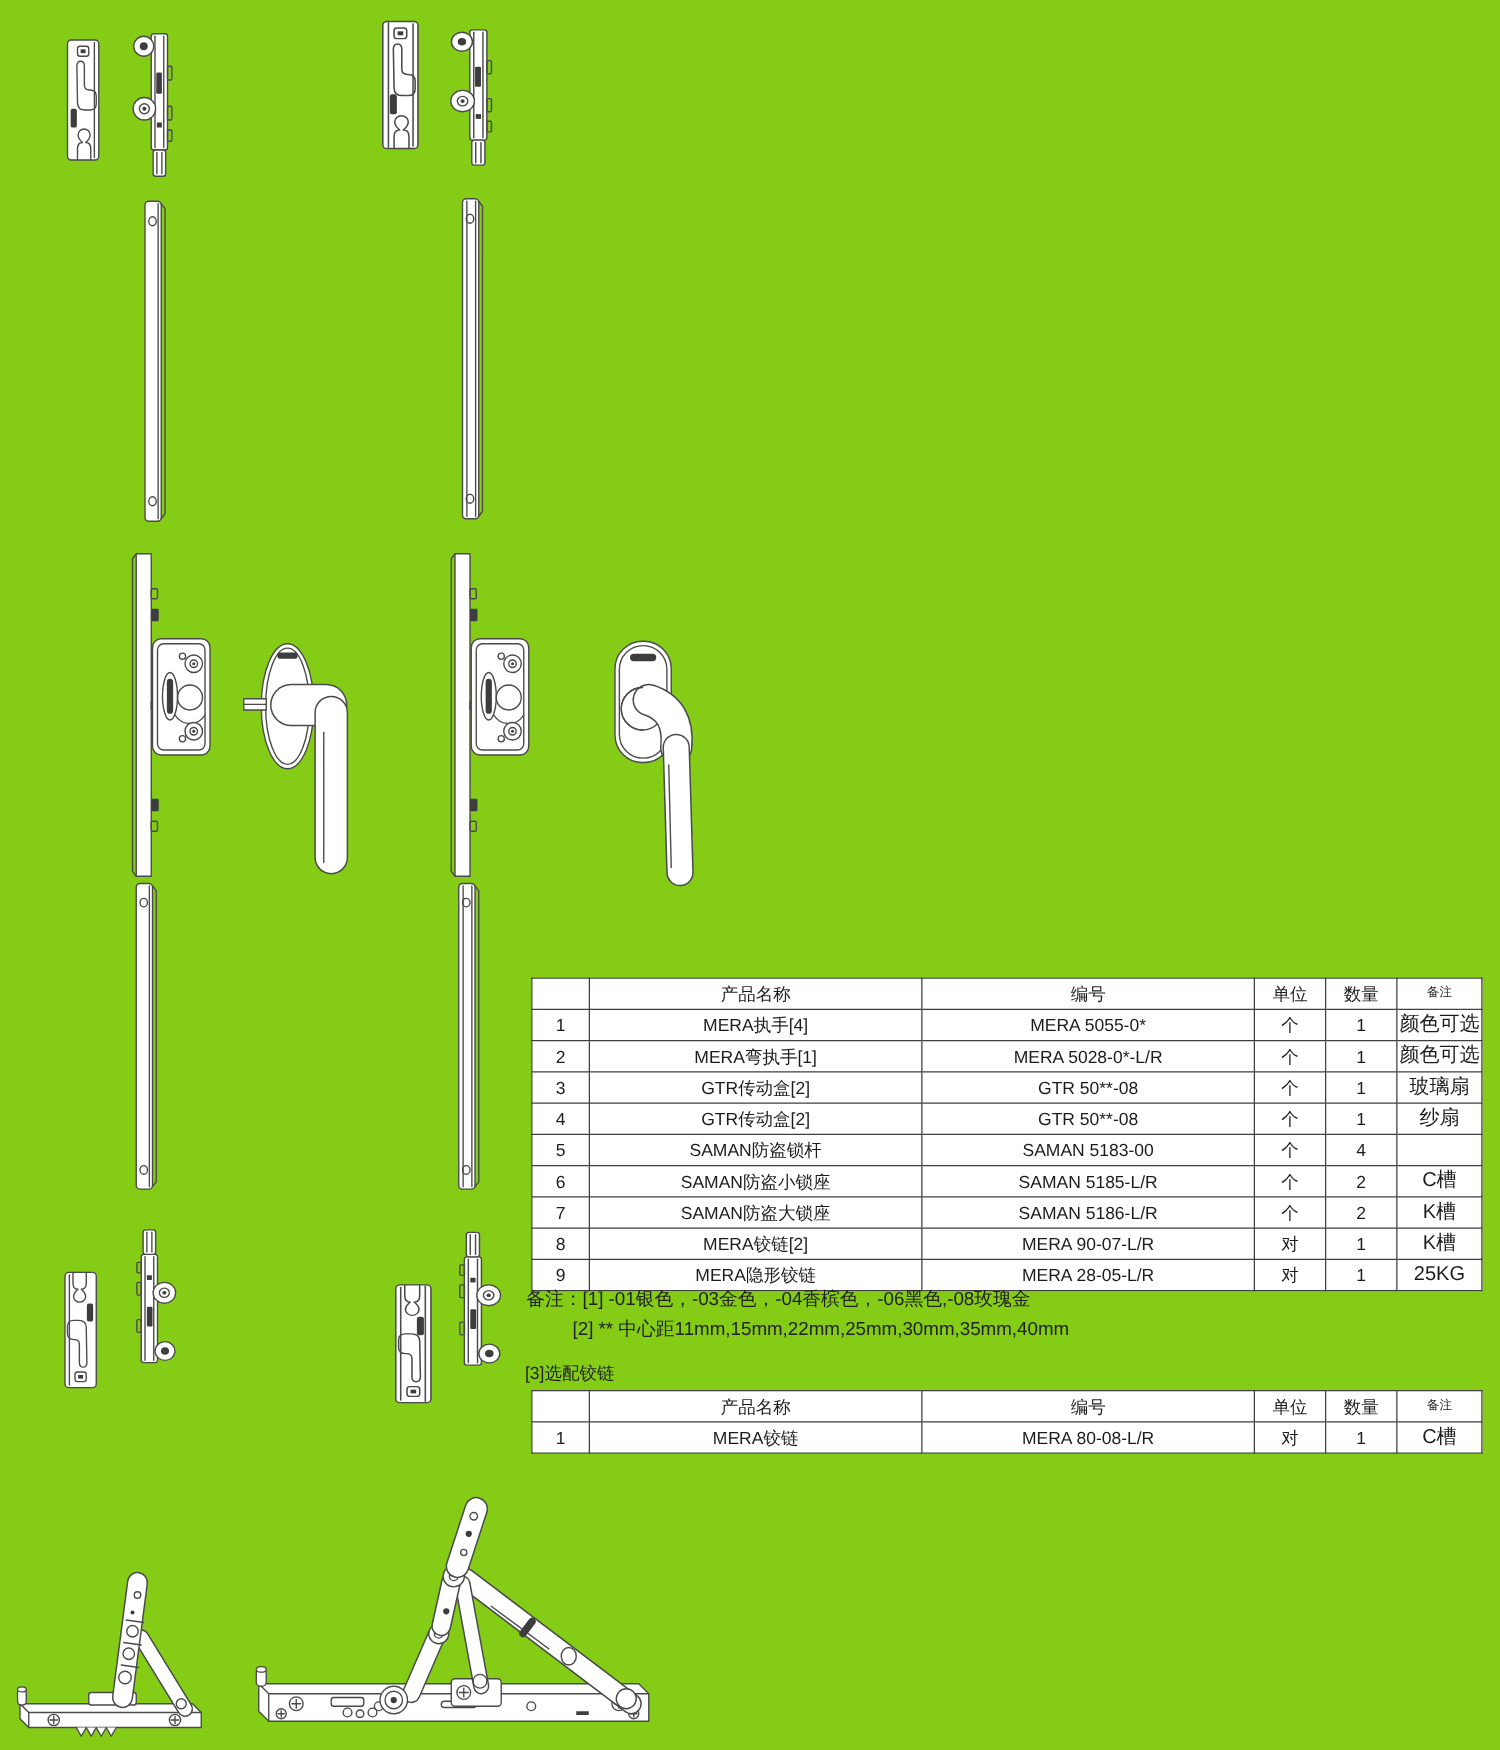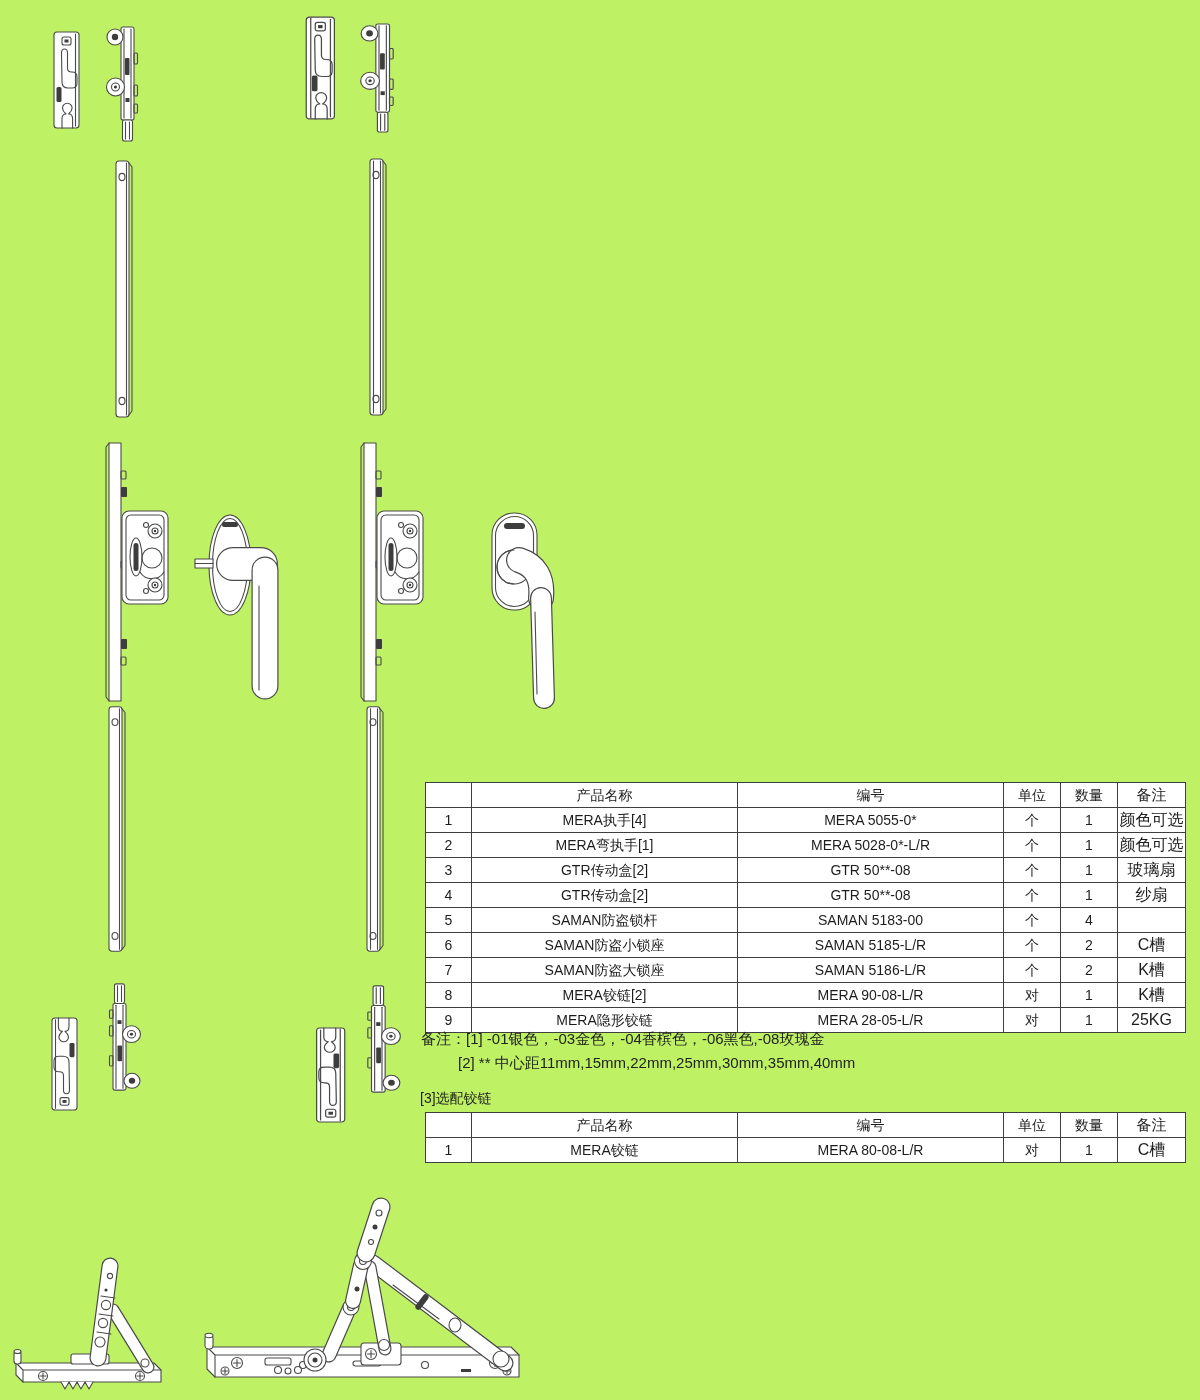--- a/index.html
+++ b/index.html
@@ -1,29 +1,29 @@
 <!DOCTYPE html>
 <html><head>
 <meta charset="utf-8">
 <style>
   html,body{margin:0;padding:0;background:#fff;}
   .canvas{
-    position:relative;width:1200px;height:1400px;background:#bef264;overflow:hidden;
+    position:relative;width:1200px;height:1400px;background:#84cc16;overflow:hidden;
     font-family:"Liberation Sans","DejaVu Sans",sans-serif;color:#1c1c1c;
   }
   .drw{position:absolute;margin:0;padding:0;}
   .drw svg{display:block;width:100%;height:100%;}
   .rot180{transform:rotate(180deg);}
   table.parts{position:absolute;border-collapse:collapse;table-layout:fixed;background:#fff;}
   table.parts th,table.parts td{
     border:1px solid #3f3f3f;text-align:center;vertical-align:middle;
     padding:0;font-weight:normal;font-size:14px;color:#1c1c1c;height:24px;line-height:24px;
     overflow:hidden;white-space:nowrap;
   }
-  table.parts td.remark,  table.parts th.remark-h{font-size:15px;}
+  table.parts td.remark,  table.parts th.remark-h{font-size:10px;}
   table.parts td.remark{font-size:16px;}
   .note{position:absolute;font-size:15px;color:#222;white-space:nowrap;}
   .sec-label{position:absolute;font-size:14px;color:#222;white-space:nowrap;text-align:center;}
 </style>
 </head>
 <body>
 
 <div class="canvas">
 
   <figure class="drw" style="left:52px;top:30px;width:32px;height:100px">
@@ -438,21 +438,21 @@
       <td>7</td>
       <td>SAMAN防盗大锁座</td>
       <td>SAMAN 5186-L/R</td>
       <td>个</td>
       <td>2</td>
       <td class="remark">K槽</td>
     </tr>
     <tr>
       <td>8</td>
       <td>MERA铰链[2]</td>
-      <td>MERA 90-08-L/R</td>
+      <td>MERA 90-07-L/R</td>
       <td>对</td>
       <td>1</td>
       <td class="remark">K槽</td>
     </tr>
     <tr>
       <td>9</td>
       <td>MERA隐形铰链</td>
       <td>MERA 28-05-L/R</td>
       <td>对</td>
       <td>1</td>

